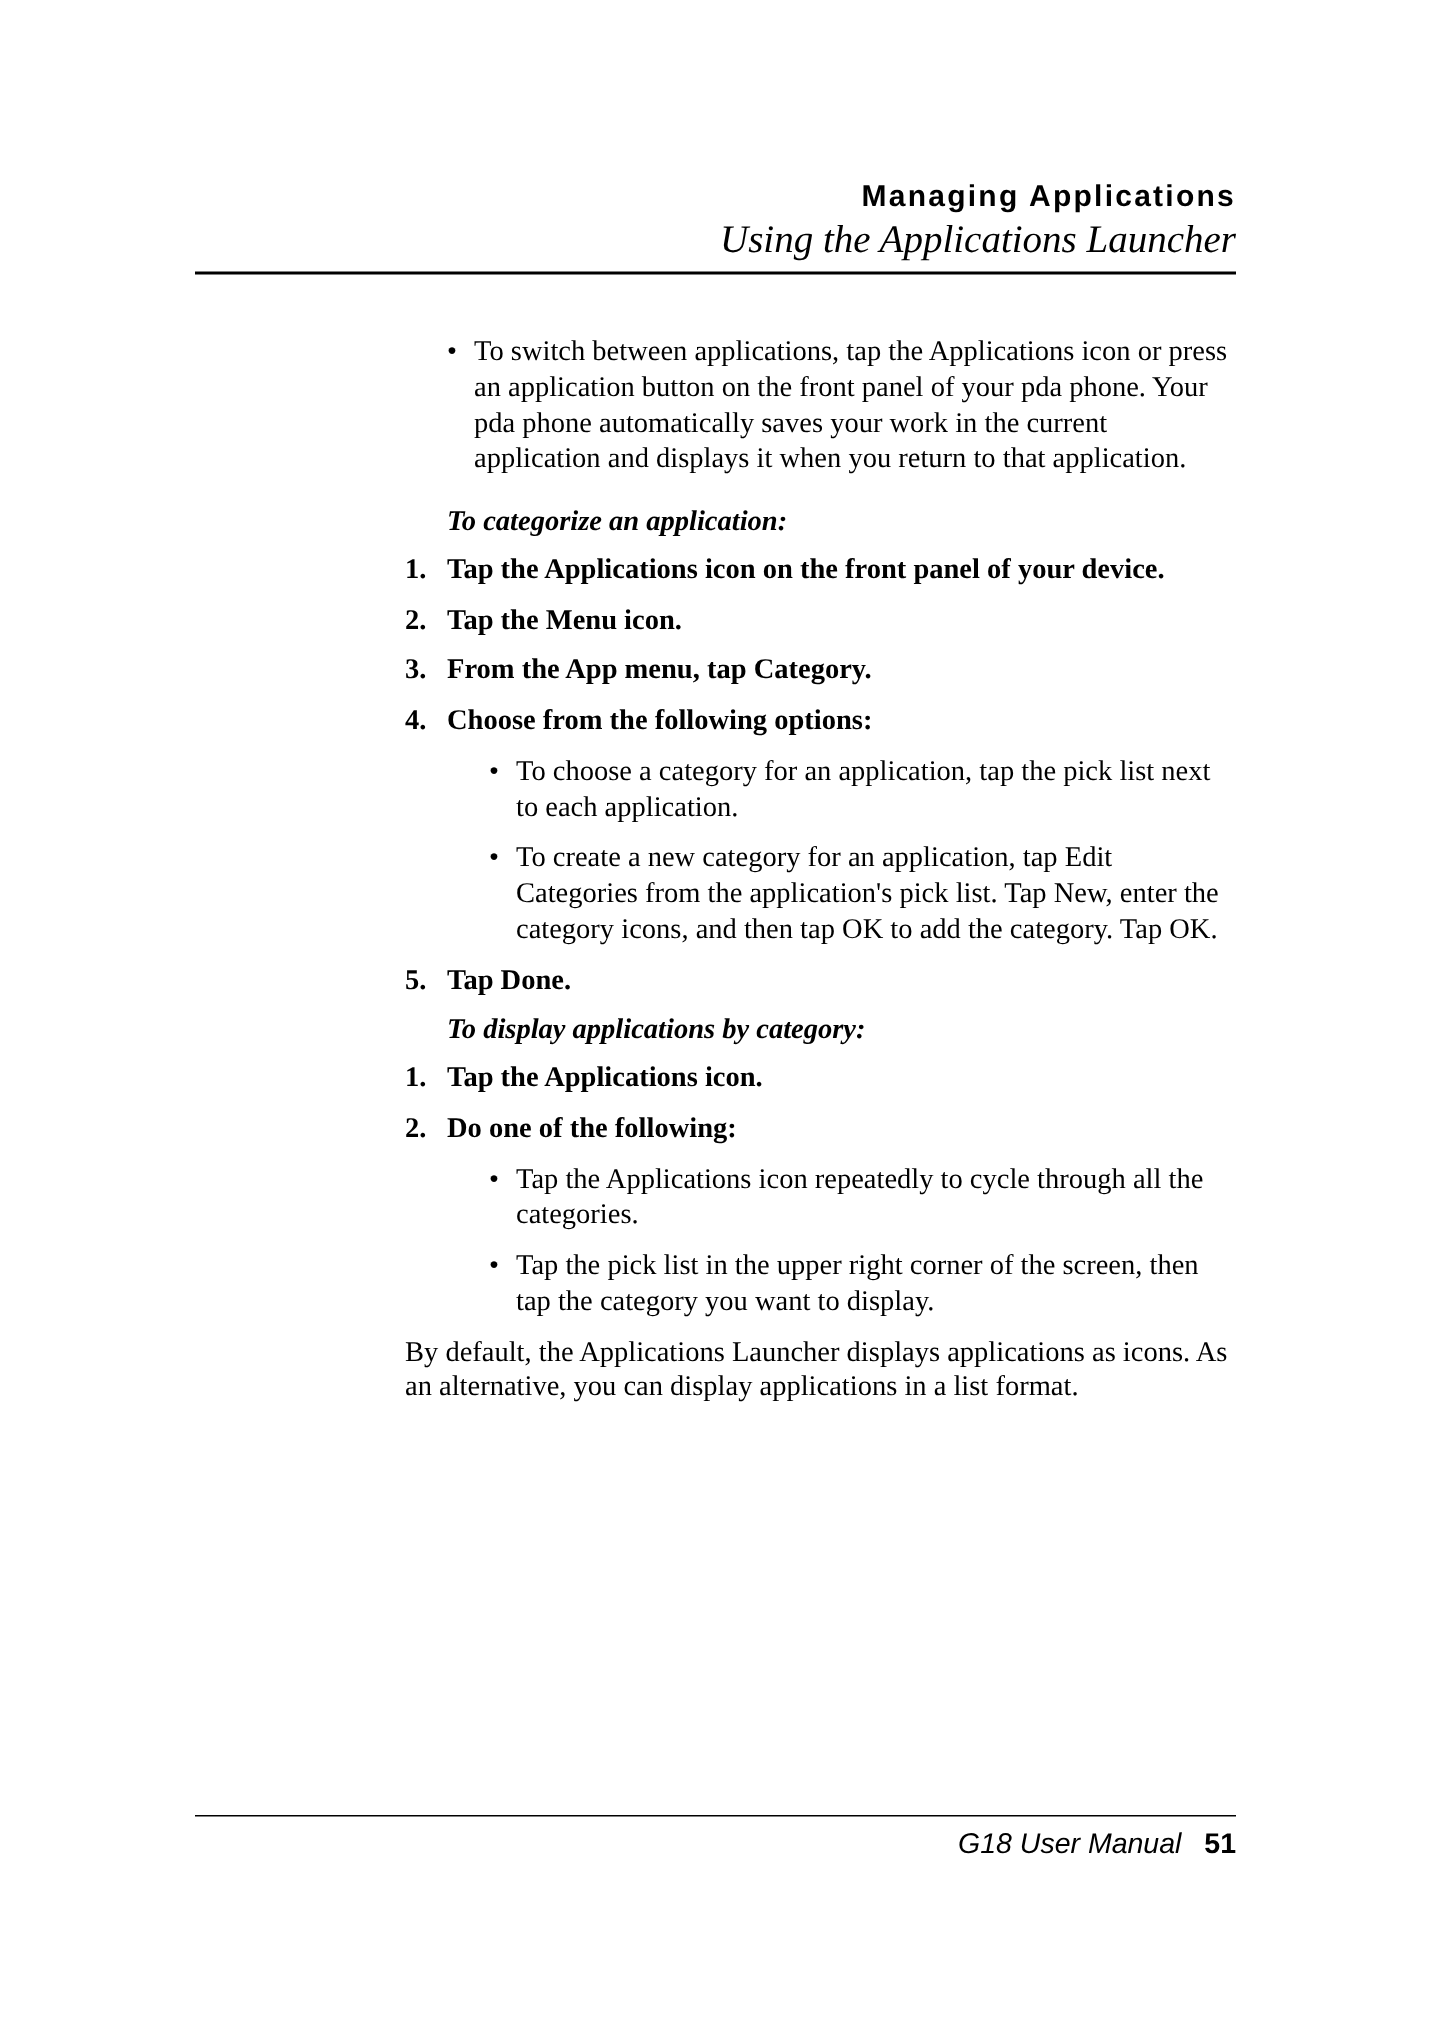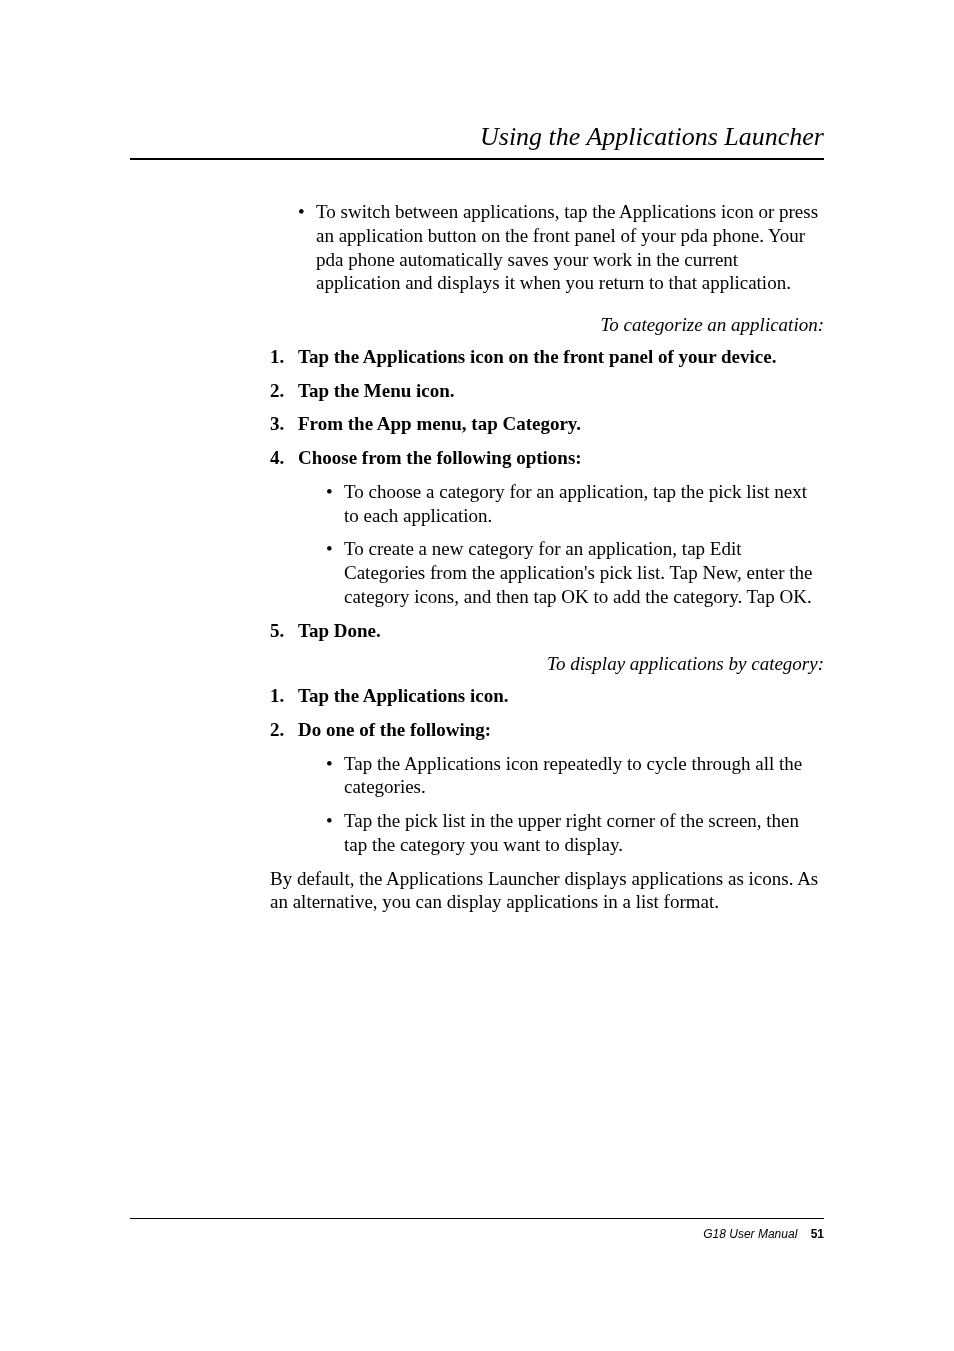--- a/index.html
+++ b/index.html
@@ -56,23 +56,22 @@
   h2.section {
     font-size: 26px;
     font-weight: bold;
     margin: 18px 0 8px 0;
   }
   .para {
     margin-bottom: 10px;
   }
   .sub-proc {
     font-style: italic;
-    font-weight: normal;
+    font-weight: bold;
     margin: 8px 0 8px 28px;
-    text-align: right;
   }
   .step-row {
     display: flex;
     margin-bottom: 10px;
     font-weight: bold;
   }
   .step-num {
     width: 28px;
     flex: 0 0 28px;
     margin-left: -28px;
@@ -97,36 +96,37 @@
     bottom: 110px;
   }
   .hr-bottom {
     border: none;
     border-top: 1px solid #000;
     margin: 0 0 8px 0;
   }
   .footer-text {
     text-align: right;
     font-family: Arial, Helvetica, sans-serif;
-    font-size: 12px;
+    font-size: 19px;
   }
   .footer-text .manual {
     font-style: italic;
   }
   .footer-text .pnum {
     font-weight: bold;
     margin-left: 10px;
   }
 </style>
 </head>
 <body>
 
 <div class="page">
 
   <div class="header">
+    <div class="header-title">Managing Applications</div>
     <div class="header-sub">Using the Applications Launcher</div>
   </div>
   <hr class="hr-top">
 
   <div class="content">
 
     <div class="bullet-row">
       <div class="bullet-dot">•</div>
       <div class="bullet-text">To switch between applications, tap the Applications icon or press an application button on the front panel of your pda phone. Your pda phone automatically saves your work in the current application and displays it when you return to that application.</div>
     </div>

